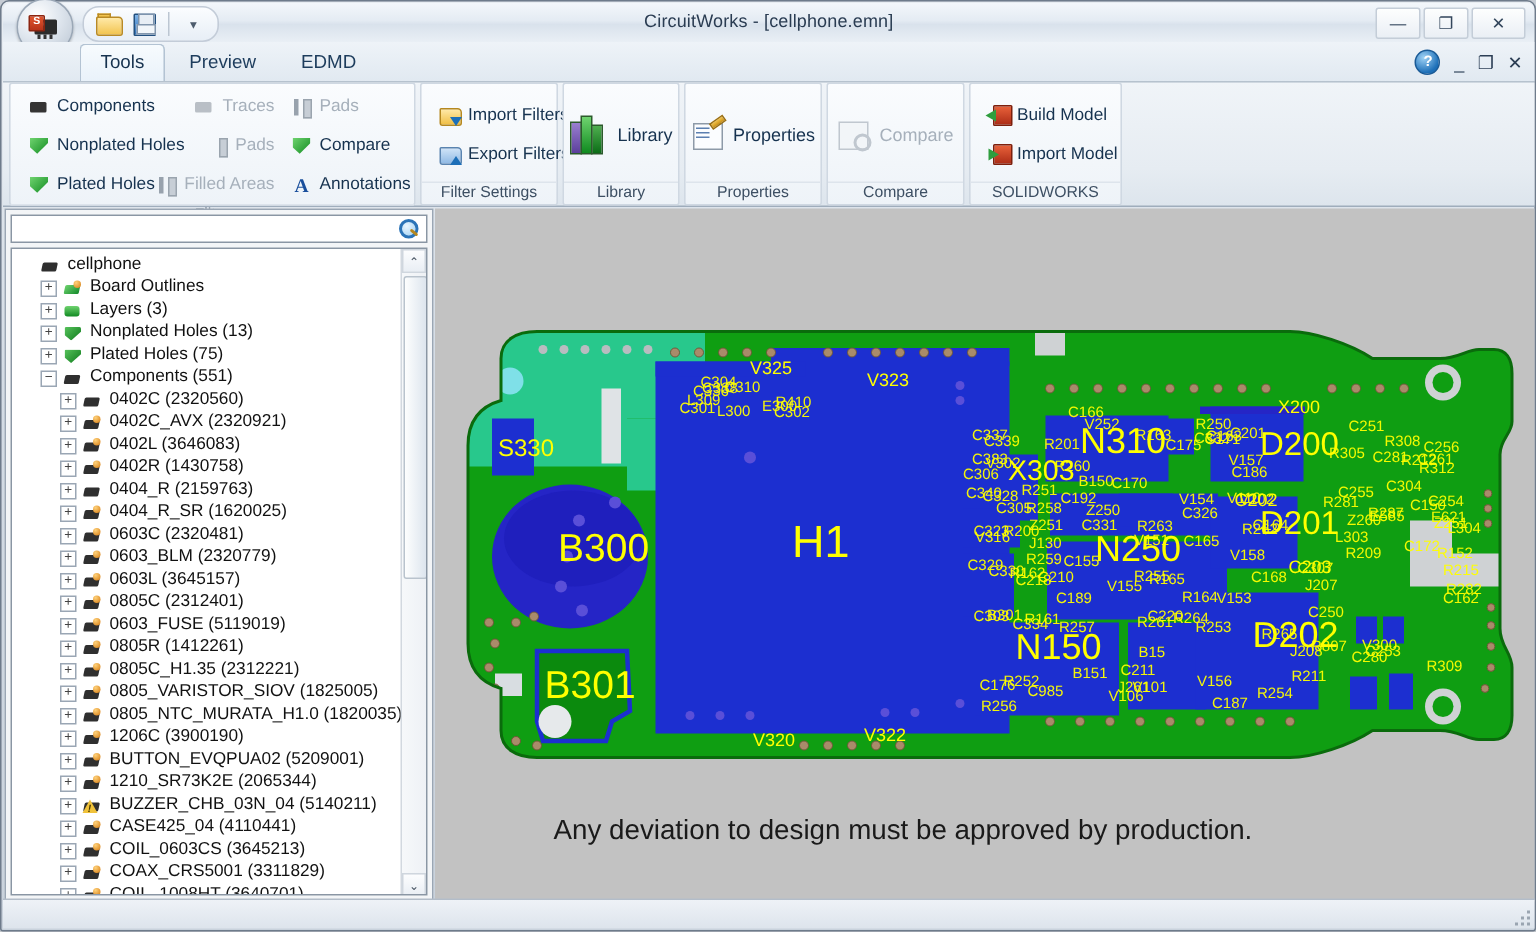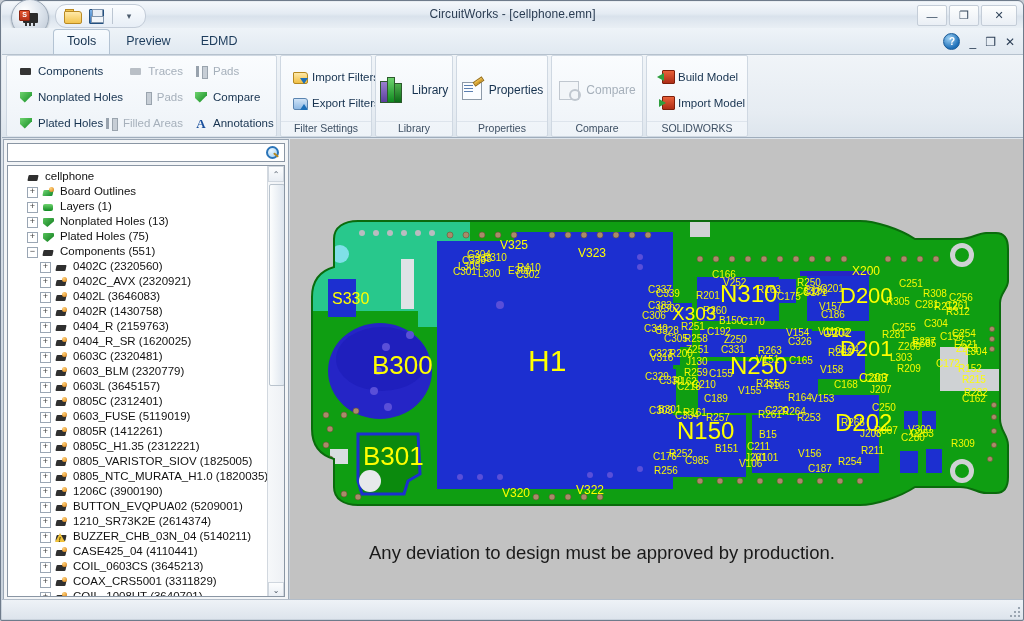--- a/index.html
+++ b/index.html
@@ -463,21 +463,21 @@
               <i class="dot"></i>
             </span>
             <span class="tlabel">Board Outlines</span>
           </div>
           <div class="trow">
             <span class="tindent" style="width: 19px;"></span>
             <span class="texp">+</span>
             <span class="tico layers">
               <i class="cb"></i>
             </span>
-            <span class="tlabel">Layers (1)</span>
+            <span class="tlabel">Layers (3)</span>
           </div>
           <div class="trow">
             <span class="tindent" style="width: 19px;"></span>
             <span class="texp">+</span>
             <span class="tico leaf">
               <i class="cb"></i>
             </span>
             <span class="tlabel">Nonplated Holes (13)</span>
           </div>
           <div class="trow">
@@ -647,21 +647,21 @@
             </span>
             <span class="tlabel">BUTTON_EVQPUA02 (5209001)</span>
           </div>
           <div class="trow">
             <span class="tindent" style="width: 32px;"></span>
             <span class="texp">+</span>
             <span class="tico">
               <i class="cb"></i>
               <i class="dot"></i>
             </span>
-            <span class="tlabel">1210_SR73K2E (2614374)</span>
+            <span class="tlabel">1210_SR73K2E (2065344)</span>
           </div>
           <div class="trow">
             <span class="tindent" style="width: 32px;"></span>
             <span class="texp">+</span>
             <span class="tico warn">
               <i class="cb"></i>
               <i class="w"></i>
             </span>
             <span class="tlabel">BUZZER_CHB_03N_04 (5140211)</span>
           </div>

